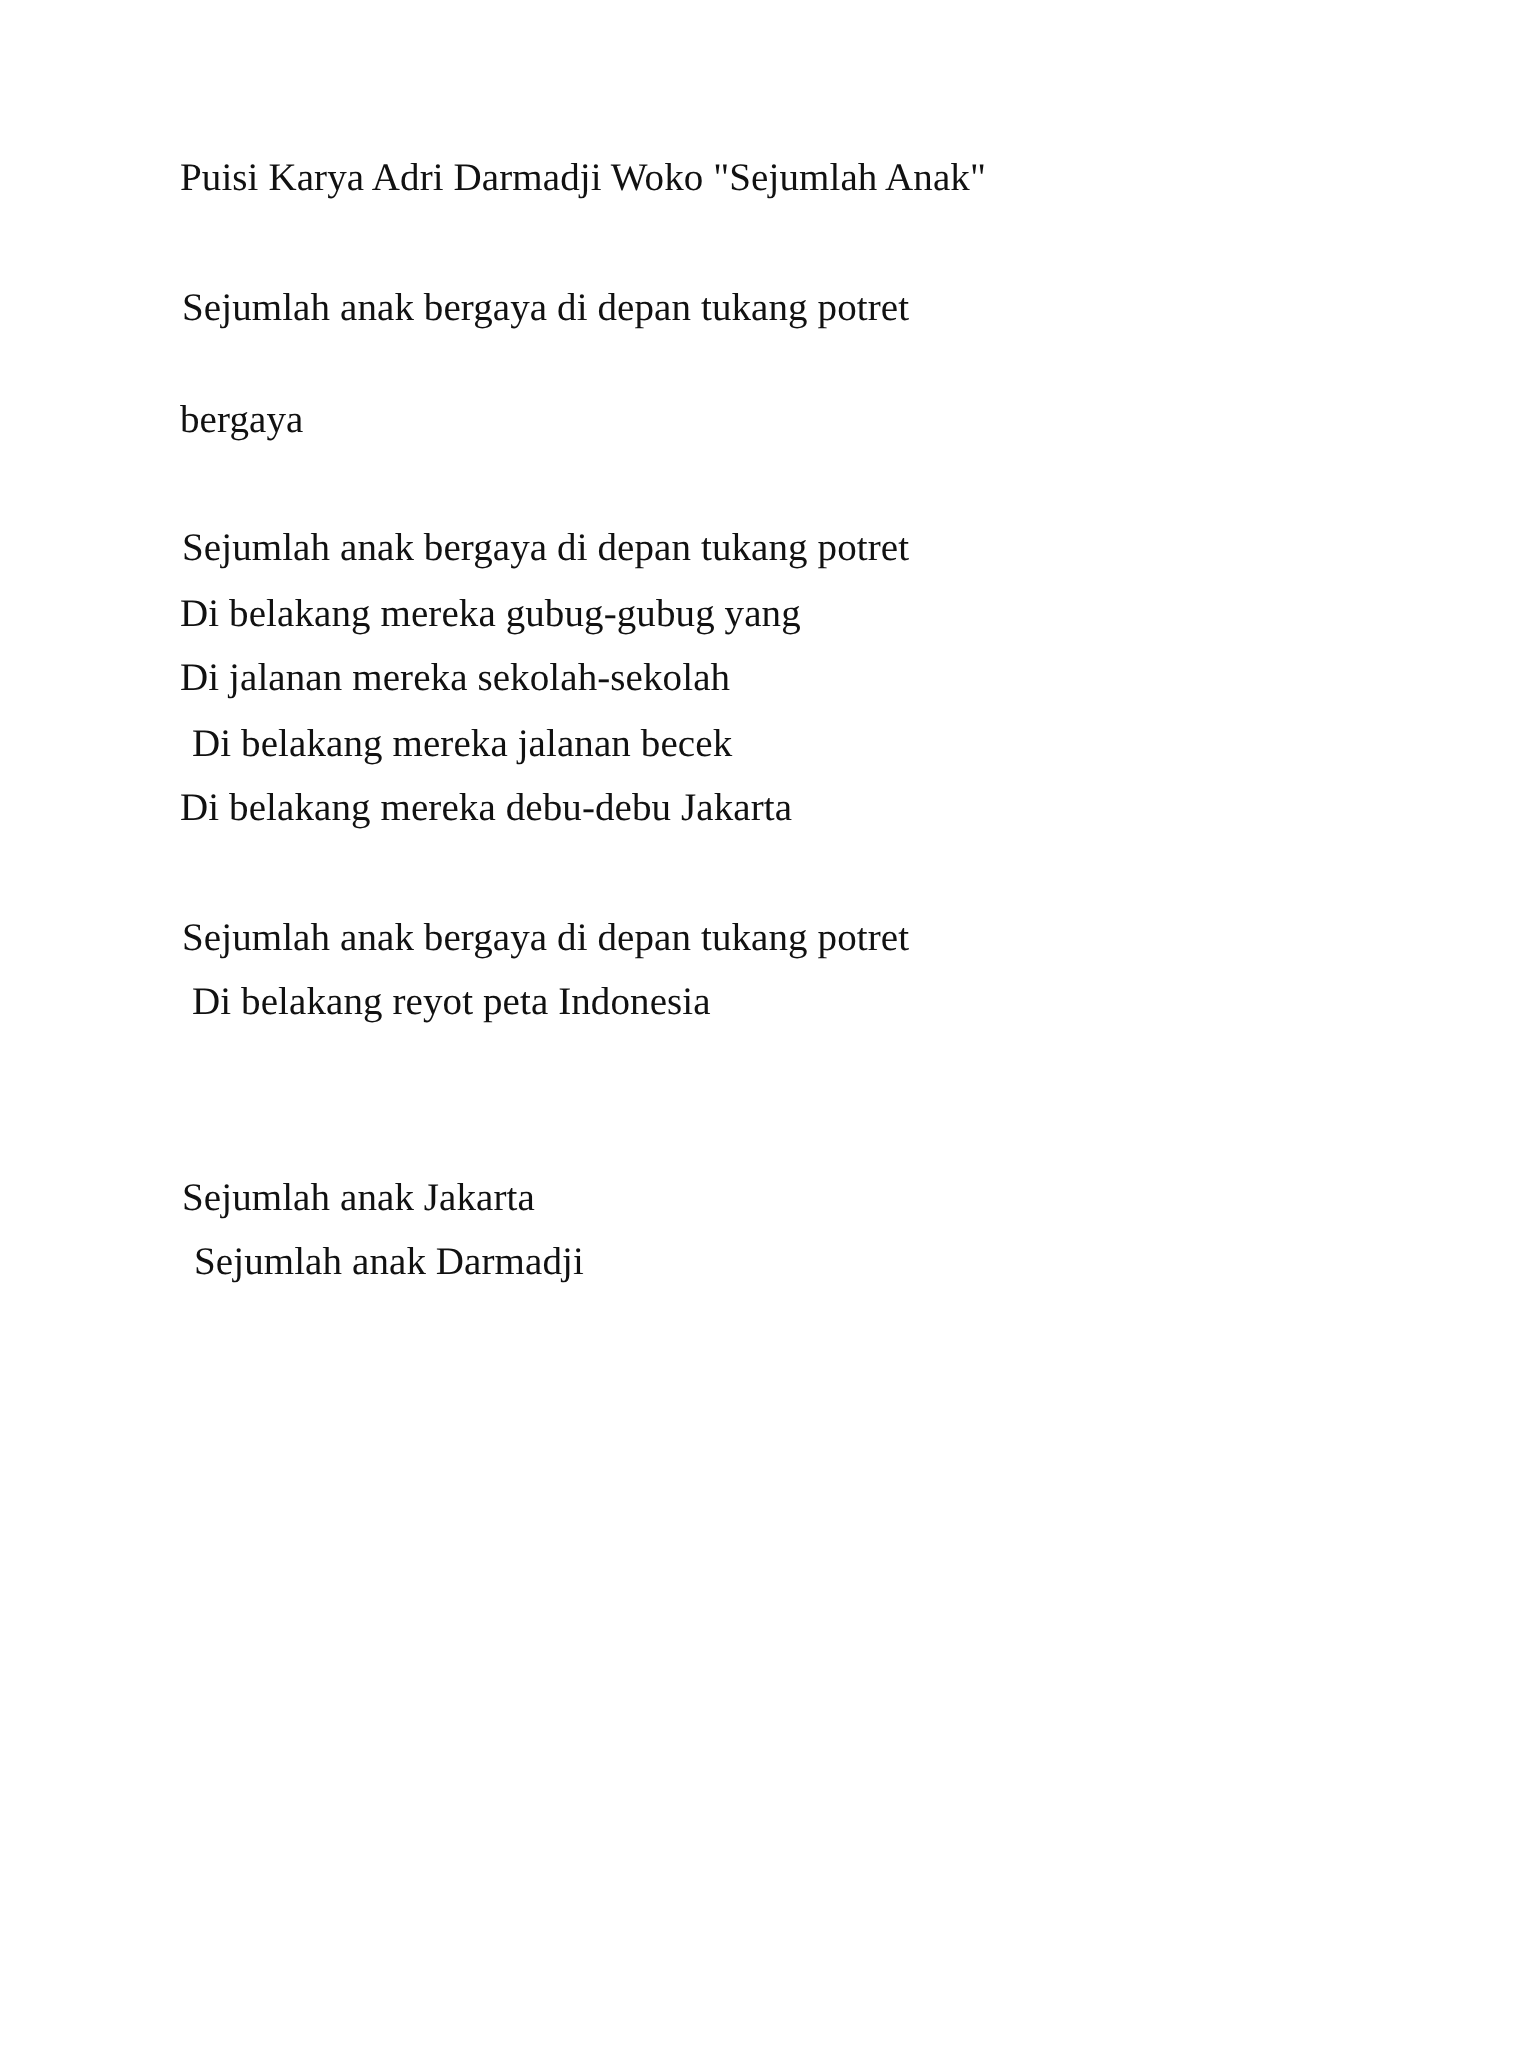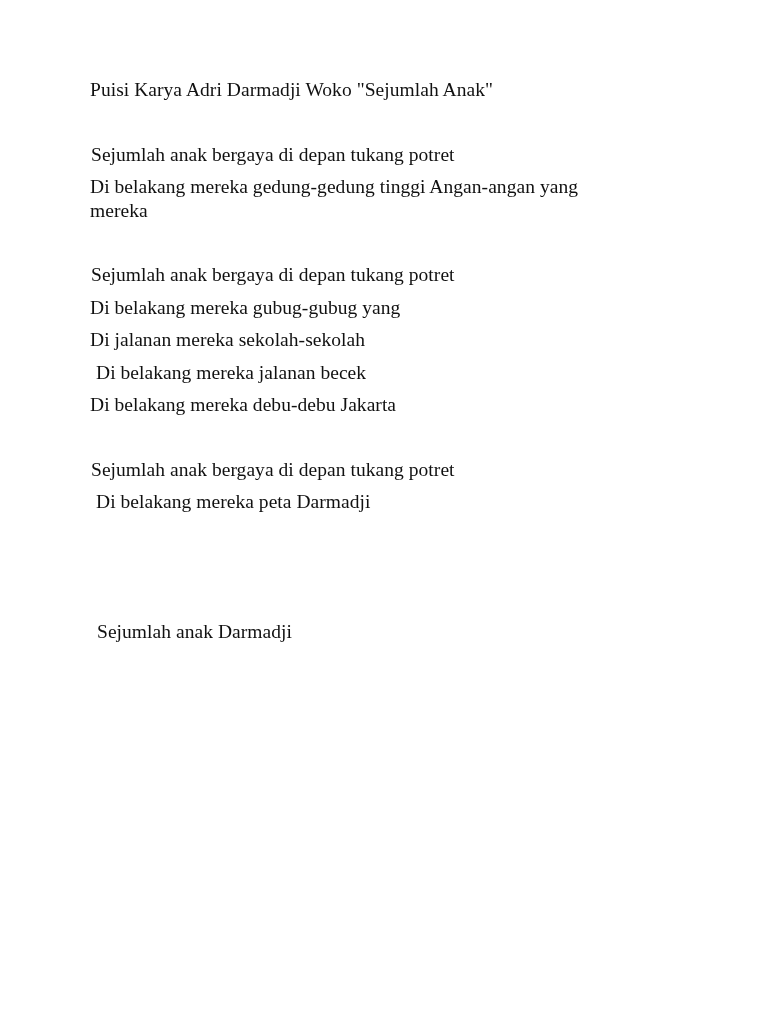--- a/index.html
+++ b/index.html
@@ -30,26 +30,26 @@
     }
     .title { left: 90px; top: 78px; }
   </style>
 </head>
 <body>
 
 <div class="page">
   <div class="line title">Puisi Karya Adri Darmadji Woko "Sejumlah Anak"</div>
 
   <div class="line" style="left:91px; top:143px;">Sejumlah anak bergaya di depan tukang potret</div>
-  <div class="line" style="left:90px; top:175px;">Di belakang mereka gedung-gedung tinggi Angan-angan yang</div>
-  <div class="line" style="left:90px; top:199px;">mereka</div>
+  <div class="line" style="left:90px; top:199px;">bergaya</div>
 
   <div class="line" style="left:91px; top:263px;">Sejumlah anak bergaya di depan tukang potret</div>
   <div class="line" style="left:90px; top:296px;">Di belakang mereka gubug-gubug yang</div>
   <div class="line" style="left:90px; top:328px;">Di jalanan mereka sekolah-sekolah</div>
   <div class="line" style="left:96px; top:361px;font-family:Liberation Serif, serif;">Di belakang mereka jalanan becek</div>
   <div class="line" style="left:90px; top:393px;text-align:center;">Di belakang mereka debu-debu Jakarta</div>
 
   <div class="line" style="left:91px; top:458px;">Sejumlah anak bergaya di depan tukang potret</div>
-  <div class="line" style="left:96px; top:490px;">Di belakang mereka peta Darmadji</div>
+  <div class="line" style="left:96px; top:490px;">Di belakang reyot peta Indonesia</div>
 
+  <div class="line" style="left:91px; top:588px;">Sejumlah anak Jakarta</div>
   <div class="line" style="left:97px; top:620px;">Sejumlah anak Darmadji</div>
 </div>
 
 </body></html>

